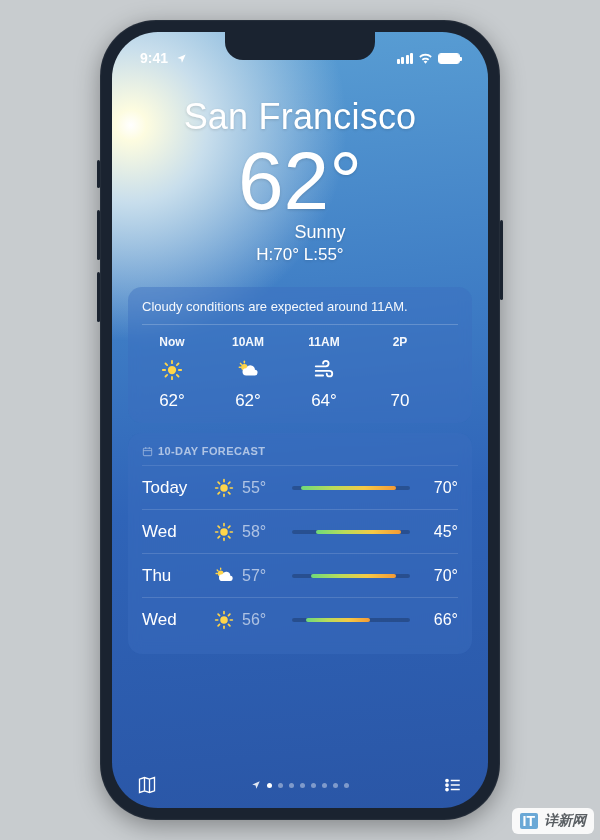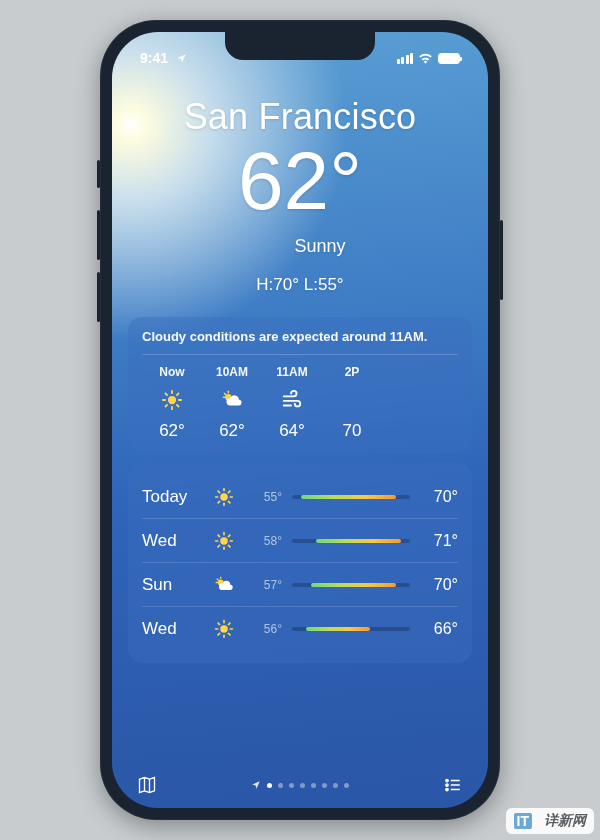--- a/index.html
+++ b/index.html
@@ -56,43 +56,43 @@
   .battery-fill { width: 100%; height: 100%; background:#fff; border-radius:1.5px; }
   .wifi-svg { width: 15px; height: 12px; }
 
   .current {
     text-align: center;
     padding: 24px 0 12px 0;
     text-shadow: 0 1px 3px rgba(0,0,0,0.15);
   }
   .current .loc { font-size: 36px; font-weight: 400; letter-spacing: 0.2px; }
   .current .temp { font-size: 82px; font-weight: 200; line-height: 1; margin-top: 2px; }
-  .current .cond { font-size: 18px; font-weight: 400; margin-top: 14px; padding-left: 40px; }
-  .current .hilo { font-size: 17px; font-weight: 500; margin-top: 18px; }
+  .current .cond { font-size: 18px; font-weight: 400; margin-top: 0; padding-left: 40px; }
+  .current .hilo { font-size: 17px; font-weight: 500; margin-top: 2px; }
 
   .panel {
     margin: 10px 16px;
     background: rgba(60,110,190,0.42);
     border-radius: 14px;
     padding: 12px 14px;
     backdrop-filter: blur(6px);
   }
-  .panel .summary { font-size: 13px; font-weight: 700; opacity: 0.95; padding-bottom: 10px; border-bottom: 1px solid rgba(255,255,255,0.22); }
-  .hourly { display: flex; gap: 0; margin-top: 10px; overflow: hidden; }
+  .panel .summary { font-size: 13px; font-weight: 400; opacity: 0.95; padding-bottom: 10px; border-bottom: 1px solid rgba(255,255,255,0.22); }
+  .hourly { display: flex; gap: 16px; margin-top: 10px; overflow: hidden; }
   .hour { flex: 0 0 60px; text-align: center; }
   .hour .t { font-size: 12px; font-weight: 600; opacity: 0.95; }
   .hour .ic { height: 30px; display:flex; align-items:center; justify-content:center; margin: 6px 0; }
   .hour .tp { font-size: 17px; font-weight: 500; }
 
   .panel .header { font-size: 11px; font-weight: 600; opacity: 0.6; letter-spacing: 0.4px; display:flex; align-items:center; gap:5px; padding-bottom: 8px; border-bottom: 1px solid rgba(255,255,255,0.18); }
   .drow { display: flex; align-items: center; height: 44px; border-bottom: 1px solid rgba(255,255,255,0.14); font-size: 17px; }
   .drow:last-child { border-bottom: none; }
   .drow .day { width: 64px; }
   .drow .dic { width: 36px; display:flex; justify-content:center; }
-  .drow .lo { width: 40px; text-align: right; opacity: 0.6; font-size: 12px; }
+  .drow .lo { width: 40px; opacity: 0.6; font-size: 16px; }
   .drow .bar { flex: 1; height: 4px; margin: 0 10px; border-radius: 3px; background: rgba(0,0,0,0.22); position: relative; }
   .drow .bar-fill { position:absolute; top:0; height:100%; border-radius:3px; background: linear-gradient(90deg,#6fd97a,#b8dc5a,#f6c945,#f39a36); }
   .drow .hi { width: 38px; text-align: right; font-size: 16px; }
 
   .bottom {
     position: absolute; bottom: 12px; left: 0; right: 0;
     display: flex; justify-content: space-between; align-items: center;
     padding: 0 24px;
   }
   .dots { display:flex; gap:6px; align-items:center; }
@@ -103,21 +103,21 @@
   .icon-btn { width:22px; height:22px; display:flex; align-items:center; justify-content:center; }
   svg { display:block; }
 
   .watermark {
     position: absolute; right: 6px; bottom: 6px;
     background: rgba(255,255,255,0.88);
     border-radius: 6px;
     padding: 4px 8px;
     font-size: 14px; font-style: italic; font-weight: 700;
     color: #5a5f63;
-    display: flex; align-items: center; gap: 12px;
+    display: flex; align-items: center; gap: 6px;
   }
   .watermark .mark { background:#6aa8d6; color:#fff; padding:0 3px; border-radius:2px; font-style:normal; }
 </style>
 </head>
 <body>
 
 <div class="phone">
   <div class="side-btn l1"></div>
   <div class="side-btn l2"></div>
   <div class="side-btn l3"></div>
@@ -206,20 +206,29 @@
           </div>
           <div class="hour">
             <div class="t">2P</div>
     <div class="ic"></div>
     <div class="tp">70</div>
           </div>
         </div>
     </div>
 
     <div class="panel">
+      <div class="header">
+        <svg width="11" height="11" viewBox="0 0 24 24" fill="none" stroke="rgba(255,255,255,0.6)" stroke-width="2.5">
+            <rect x="3" y="5" width="18" height="16" rx="2"></rect>
+            <line x1="3" y1="10" x2="21" y2="10"></line>
+            <line x1="8" y1="2" x2="8" y2="6"></line>
+            <line x1="16" y1="2" x2="16" y2="6"></line>
+          </svg>
+        <span>10-DAY FORECAST</span>
+      </div>
       <div id="daily-rows">
           <div class="drow">
             <div class="day">Today</div>
     <div class="dic">
               <svg width="20" height="20" viewBox="0 0 24 24">
                 <circle cx="12" cy="12" r="4.5" fill="#ffd54a"></circle>
                 <g stroke="#ffd54a" stroke-width="2" stroke-linecap="round">
                   <line x1="12" y1="2" x2="12" y2="4.5"></line>
                   <line x1="12" y1="19.5" x2="12" y2="22"></line>
                   <line x1="2" y1="12" x2="4.5" y2="12"></line>
@@ -251,24 +260,24 @@
                   <line x1="17.3" y1="17.3" x2="19.1" y2="19.1"></line>
                   <line x1="4.9" y1="19.1" x2="6.7" y2="17.3"></line>
                   <line x1="17.3" y1="6.7" x2="19.1" y2="4.9"></line>
                 </g>
               </svg>
             </div>
     <div class="lo">58°</div>
     <div class="bar">
               <div class="bar-fill" style="left:20%;width:72%"></div>
             </div>
-    <div class="hi">71°</div>
+    <div class="hi">45°</div>
           </div>
           <div class="drow">
-            <div class="day">Sun</div>
+            <div class="day">Thu</div>
     <div class="dic">
               <svg width="20" height="20" viewBox="0 0 24 24">
                 <circle cx="8" cy="9" r="3.5" fill="#ffd54a"></circle>
                 <g stroke="#ffd54a" stroke-width="1.6" stroke-linecap="round">
                   <line x1="8" y1="2.5" x2="8" y2="4"></line>
                   <line x1="2.5" y1="9" x2="4" y2="9"></line>
                   <line x1="3.8" y1="4.8" x2="4.9" y2="5.9"></line>
                 </g>
                 <path d="M10 18a4 4 0 0 1 0-8 5 5 0 0 1 9.6 1.8A3 3 0 0 1 19 18H10z" fill="#fff"></path>
               </svg>

